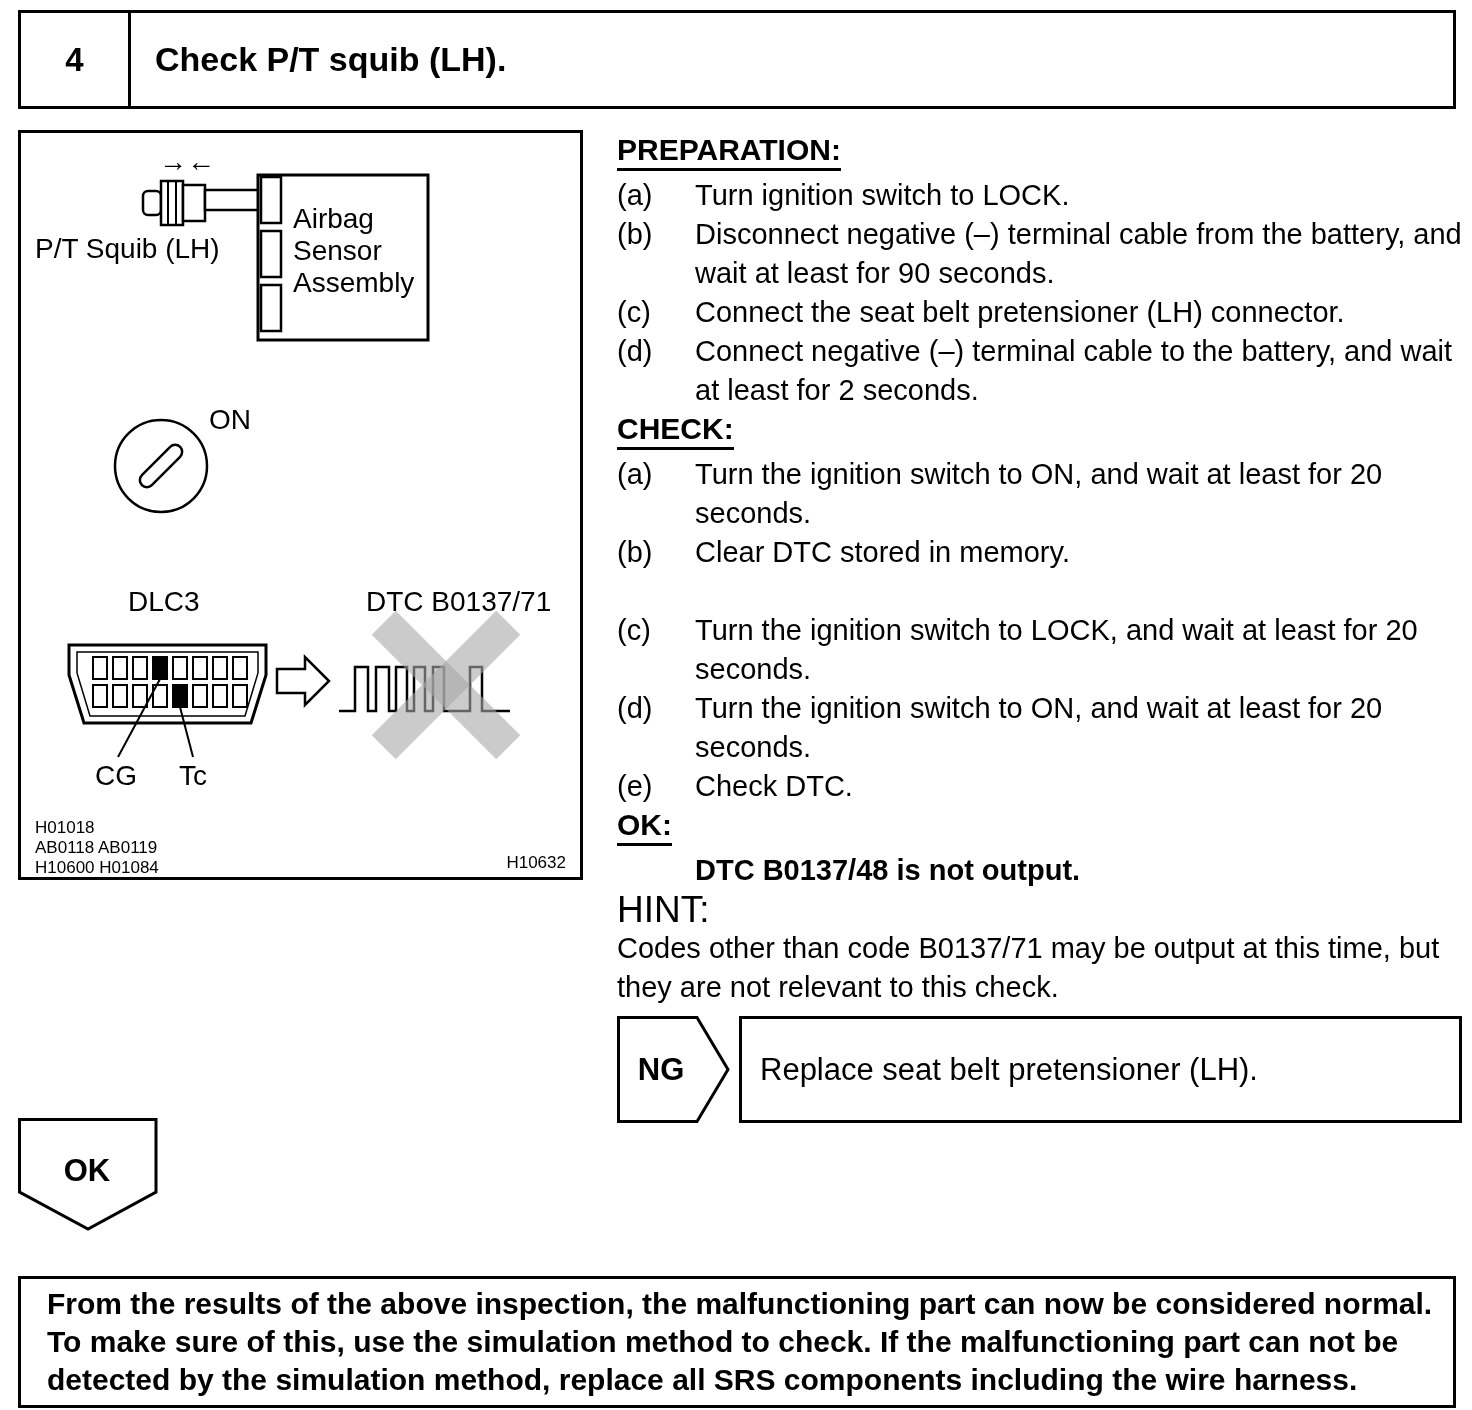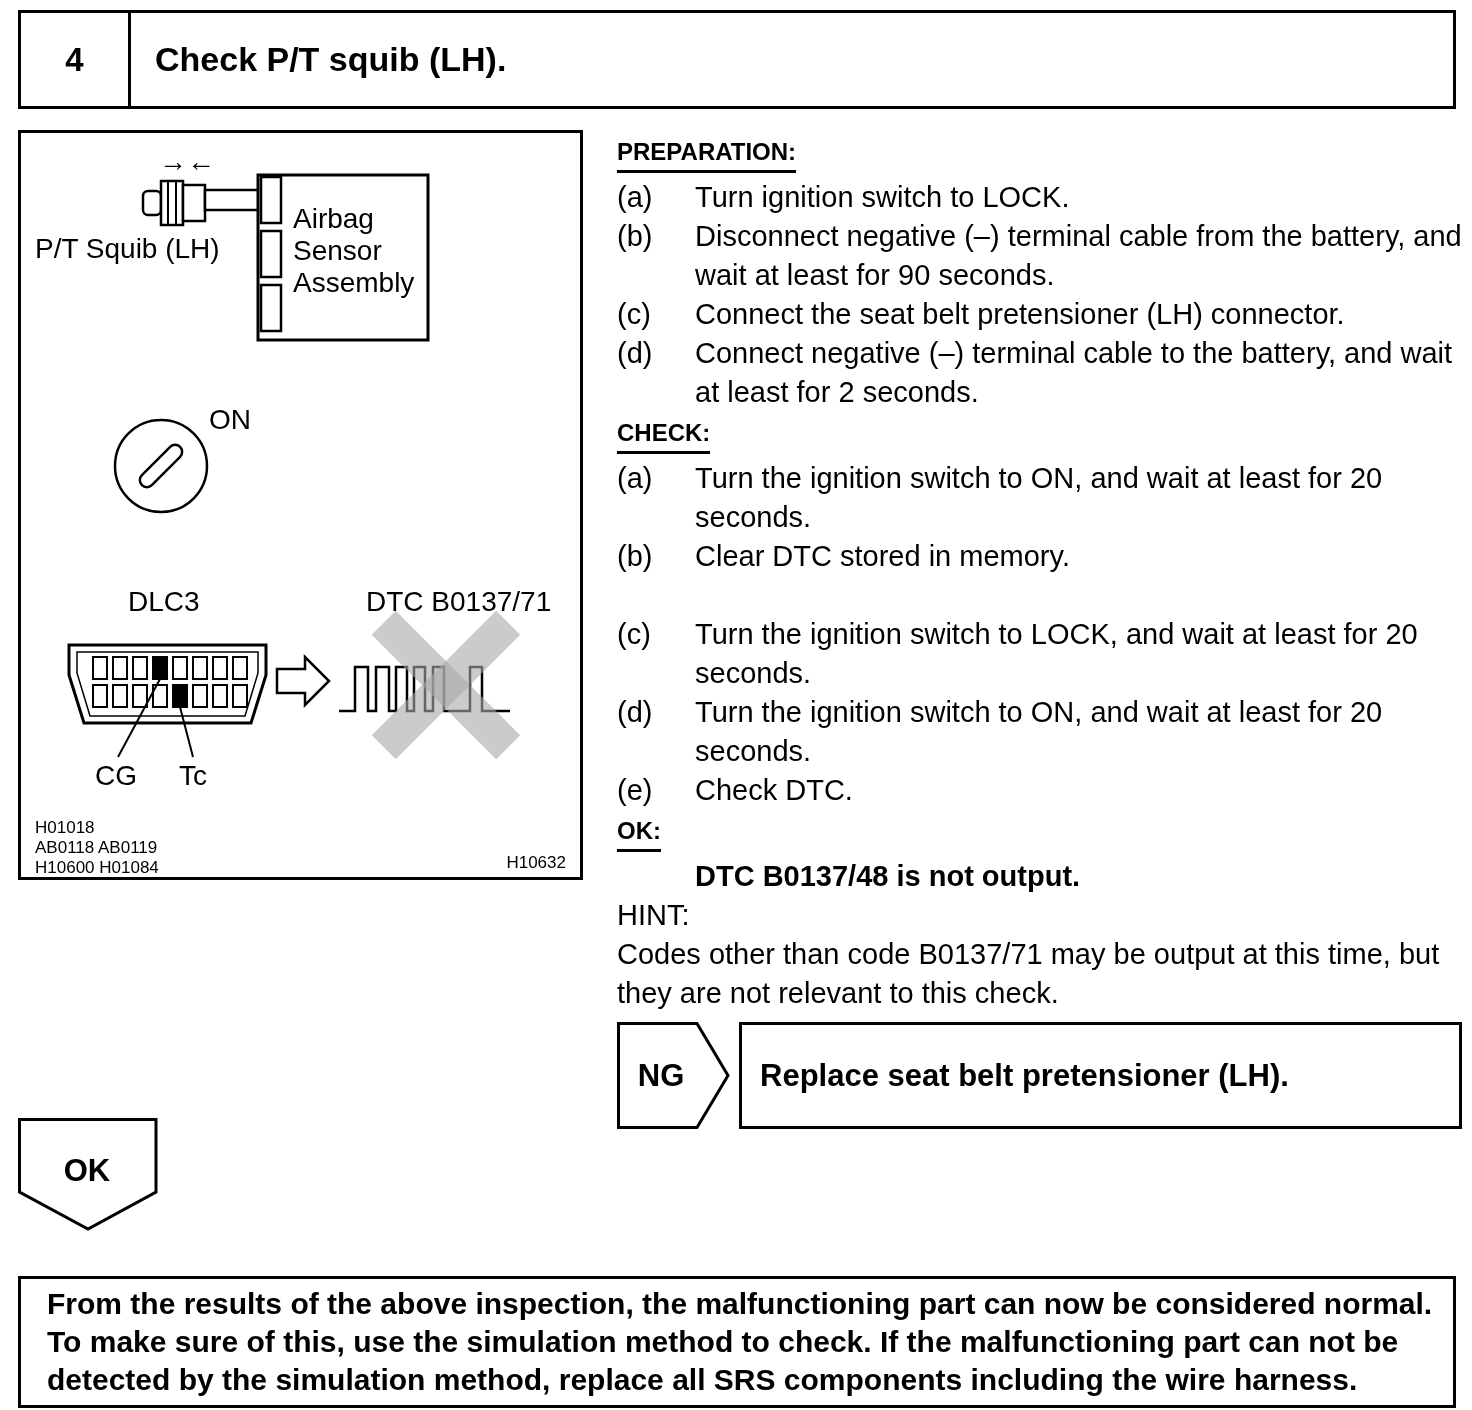--- a/index.html
+++ b/index.html
@@ -22,37 +22,37 @@
   .ln { stroke:#000; fill:none; }
   .shape { stroke:#000; fill:#fff; }
   .pin { stroke:#000; stroke-width:2; fill:#fff; }
   .pin-black { stroke:#000; stroke-width:2; fill:#000; }
   .fig-text { font-size:28px; fill:#000; }
   .fig-code { font-size:17px; fill:#000; }
 
   
   .right-col { position:absolute; left:617px; top:131px; width:845px;
                font-size:29px; line-height:39px; }
-  .sec-heading { display:inline-block; font-size:24px; font-weight:bold; line-height:34px;
+  .sec-heading { display:inline-block; font-size:30px; font-weight:bold; line-height:34px;
                  border-bottom:3px solid #000; padding-bottom:1px; margin-bottom:5px; }
   .item { display:flex; }
   .item-label { width:78px; flex:none; }
   .item-text { flex:1; }
   .gap-top { margin-top:39px; }
   .ok-result { font-weight:bold; margin-left:78px; }
-  .hint-heading { font-size:29px; }
+  .hint-heading { font-size:37px; }
   .hint-text { }
 
   
   .ng-row { display:flex; align-items:center; margin-top:9px; }
   .ng-arrow { flex:none; }
   .ng-arrow-text { font-size:31px; font-weight:bold; }
   .ng-action { flex:1; margin-left:8px; height:107px; border:3px solid #000;
                display:flex; align-items:center; padding-left:18px;
-               font-size:31px; font-weight:bold; background:#fff; }
+               font-size:31px; font-weight:normal; background:#fff; }
 
   
   .ok-flow { position:absolute; left:18px; top:1118px; }
   .ok-flow-text { font-size:31px; font-weight:bold; }
 
   
   .footer-box { position:absolute; left:18px; top:1276px; width:1438px; min-height:122px;
                 border:3px solid #000; padding:6px 18px 6px 26px;
                 font-size:30px; font-weight:bold; line-height:38px; background:#fff; }
 </style>

